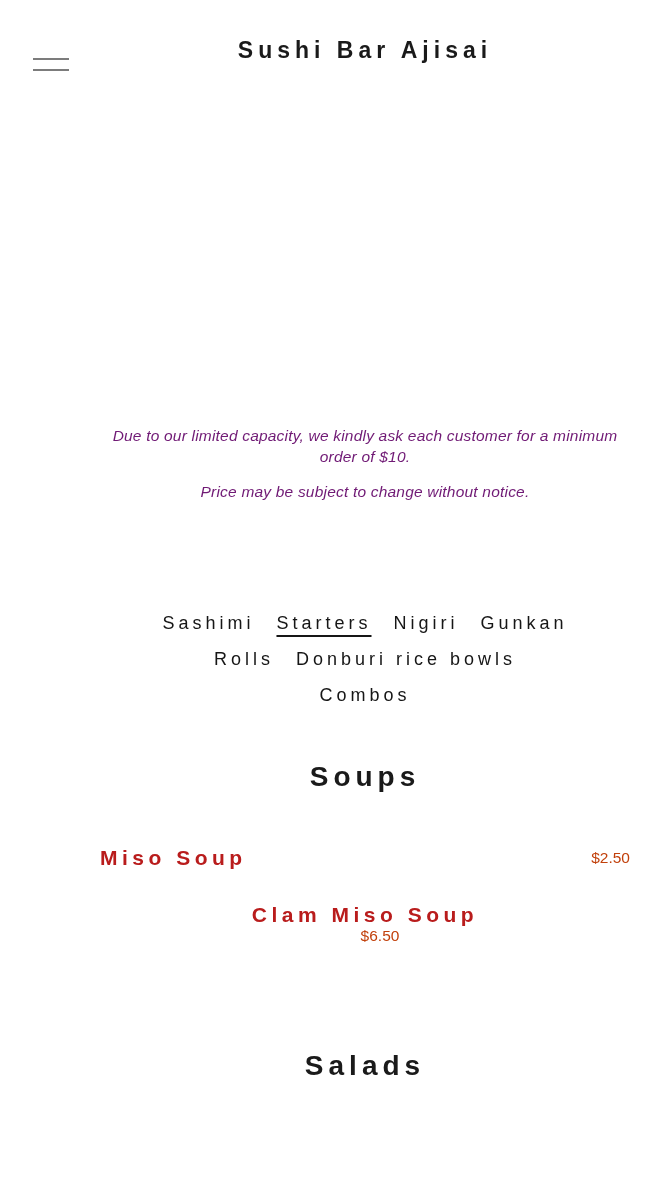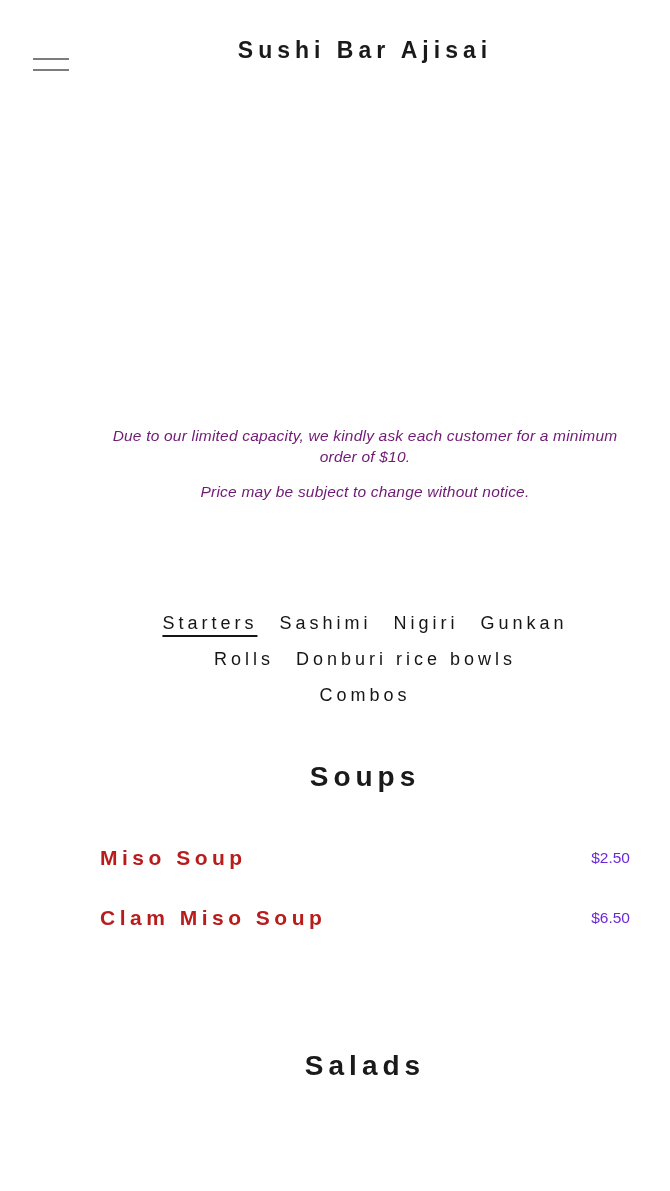--- a/index.html
+++ b/index.html
@@ -121,33 +121,33 @@
   .section-salads .section-title { margin-top: 115px; }
 
   .items { margin-top: 48px; }
   .item-row {
     display: flex;
     justify-content: space-between;
     align-items: center;
     height: 30px;
     text-align: left;
   }
-  .item-row + .item-row { margin-top: 30px; }
+  .item-row + .item-row { margin-top: 30px; flex-direction: column; }
   .item-name {
     font-size: 21px;
     font-weight: 600;
     letter-spacing: 4.5px;
     color: #b91c1c;
     white-space: nowrap;
   }
   .item-price {
     font-size: 15.5px;
     font-weight: 400;
     letter-spacing: 0;
-    color: #6d28d9;
+    color: #c2410c;
     white-space: nowrap;
     margin-left: 30px;
   }
 </style>
 </head>
 <body>
 
 <header class="site-header">
   <button class="menu-button" aria-label="menu">
     <span class="bar"></span>
@@ -161,22 +161,22 @@
 <div class="hero-spacer"></div>
 
 <main class="content-col">
 
 
   <p class="notice first">Due to our limited capacity, we kindly ask each customer for a minimum order of $10.</p>
   <p class="notice">Price may be subject to change without notice.</p>
 
   <nav class="category-nav">
     <div class="nav-row">
+      <a class="nav-link">Sashimi</a>
       <a class="nav-link active">Starters</a>
-      <a class="nav-link">Sashimi</a>
       <a class="nav-link">Nigiri</a>
       <a class="nav-link">Gunkan</a>
     </div>
     <div class="nav-row">
       <a class="nav-link">Rolls</a>
       <a class="nav-link">Donburi rice bowls</a>
     </div>
     <div class="nav-row">
       <a class="nav-link">Combos</a>
     </div>

